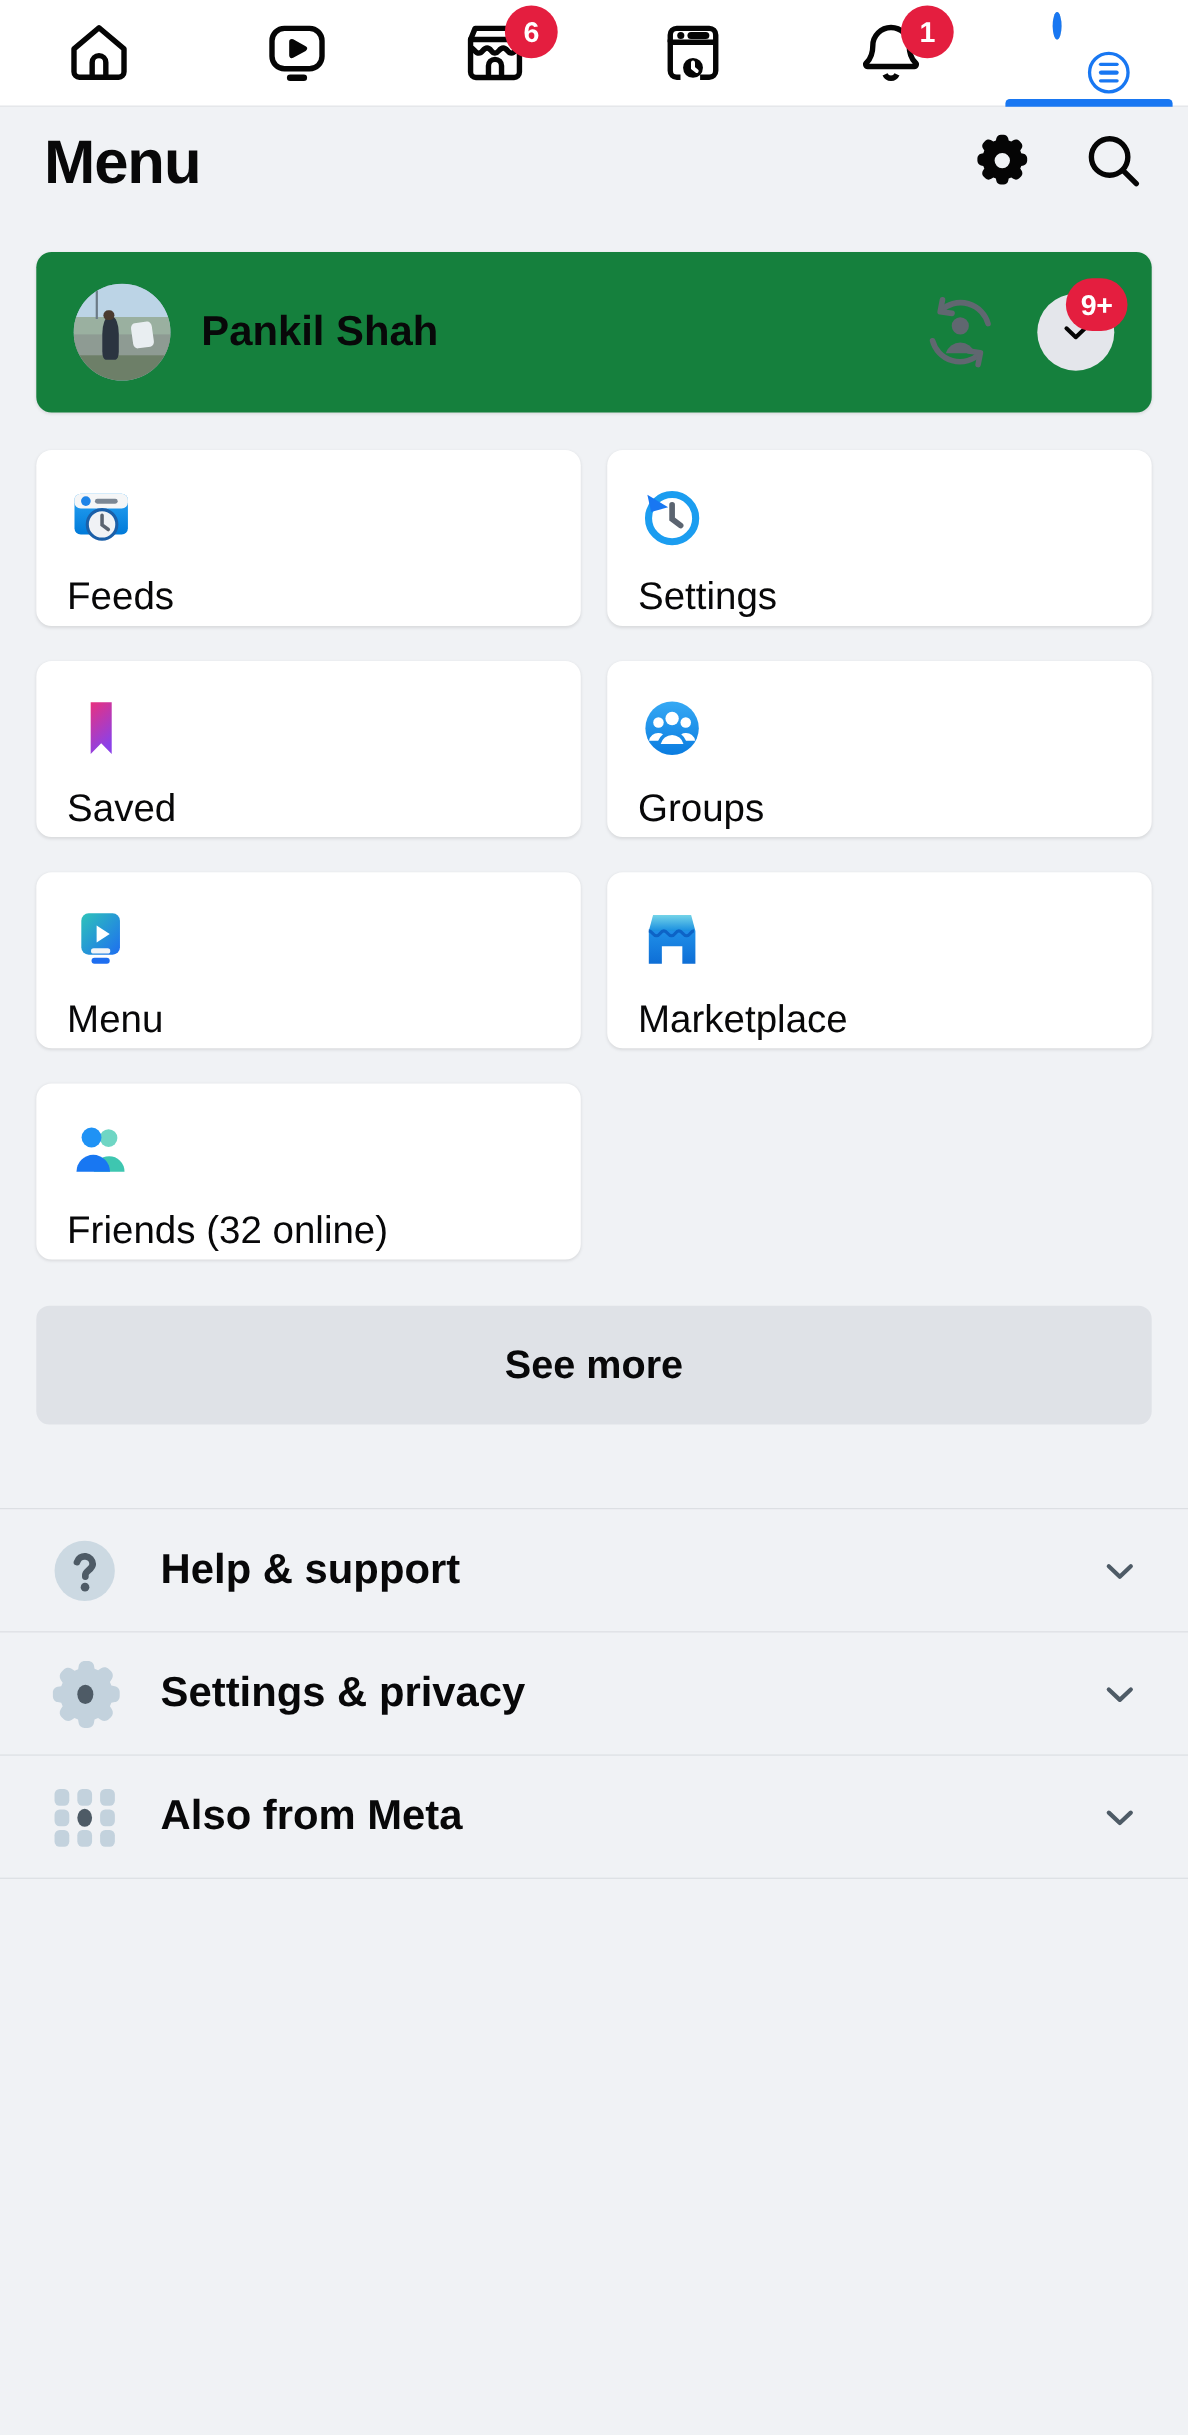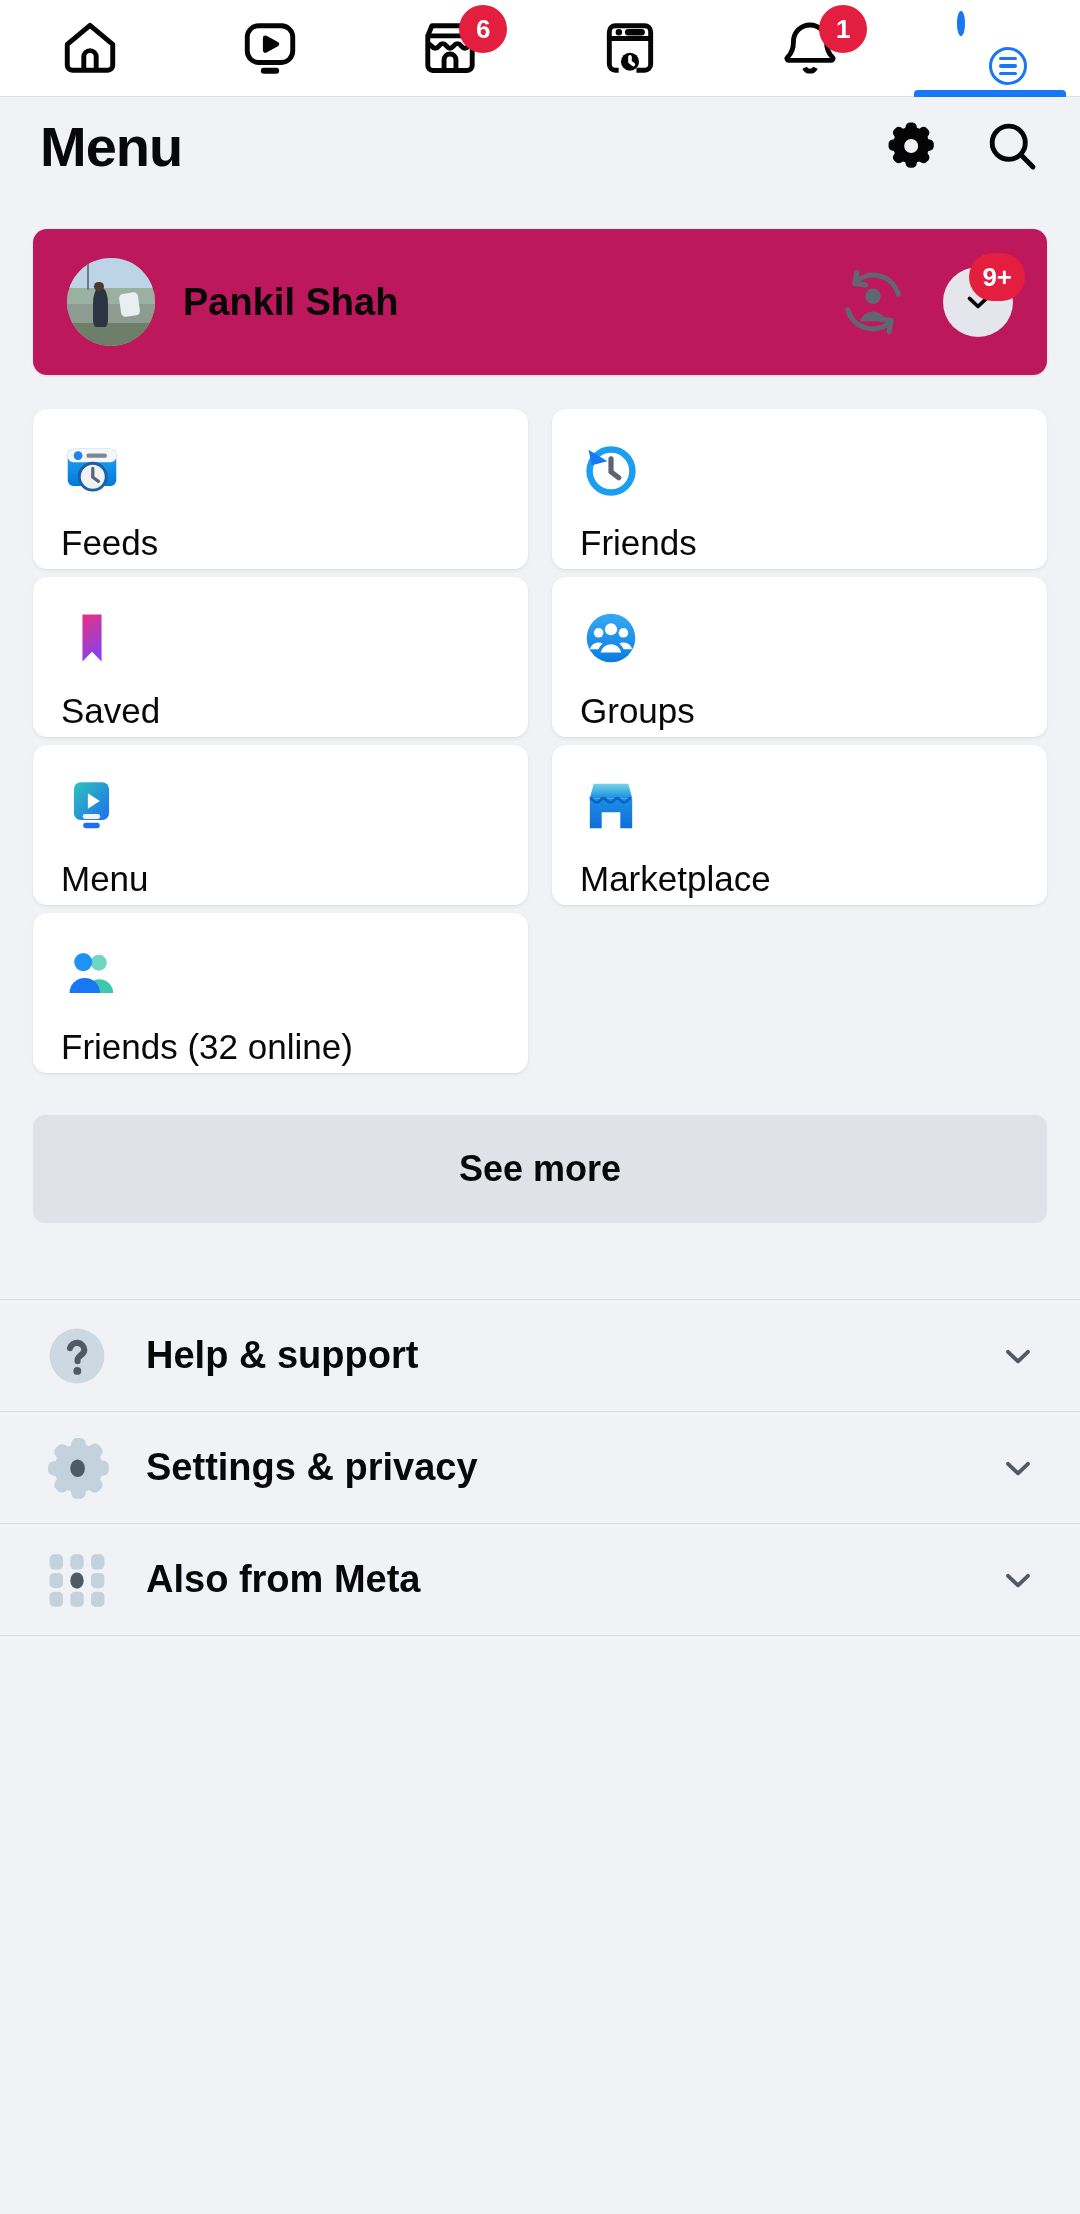--- a/index.html
+++ b/index.html
@@ -59,21 +59,21 @@
   .page-header{
     height:98px; padding:0 40px;
     display:flex; align-items:center; justify-content:space-between;
   }
   .page-title{ font-size:56px; font-weight:bold; color:#080809; letter-spacing:-1px; }
   .header-actions{ display:flex; align-items:center; gap:46px; }
 
   
   .wrap{ padding:0 33px; }
   .profile-card{
-    background:#be185d; border-radius:14px;
+    background:#15803d; border-radius:14px;
     height:146px; margin-top:34px;
     display:flex; align-items:center; padding:0 34px;
     box-shadow:0 1px 3px rgba(0,0,0,.10);
   }
   .pc-avatar{
     width:88px; height:88px; border-radius:50%;
     overflow:hidden; position:relative; flex:none; background:#9fb7c9;
   }
   .pc-name{ font-size:38px; font-weight:bold; color:#080809; margin-left:28px; flex:1; }
   .switch-icon{ width:72px; height:72px; position:relative; flex:none; }
@@ -84,21 +84,21 @@
   }
   .badge-9plus{
     position:absolute; top:-14px; right:-12px;
     min-width:56px; height:48px; padding:0 10px;
     font-size:26px;
   }
 
   
   .grid{
     display:grid; grid-template-columns:1fr 1fr;
-    gap:8px 24px; margin-top:34px;
+    gap:32px 24px; margin-top:34px;
   }
   .tile{
     background:#fff; border-radius:14px; height:160px;
     padding:30px 28px 0 28px;
     box-shadow:0 1px 3px rgba(0,0,0,.10);
     position:relative;
   }
   .tile-icon{ width:62px; height:62px; position:relative; }
   .tile-label{ font-size:35px; color:#080809; margin-top:22px; white-space:nowrap; }
 
@@ -269,21 +269,21 @@
     </div>
 
     <div class="tile">
       <span class="tile-icon">
         <svg width="62" height="62" viewBox="0 0 24 24" fill="none">
           <circle cx="12" cy="12.4" r="8.3" stroke="#1b9df0" stroke-width="2.5"></circle>
           <path d="M3.3 4.2 4.6 10.2 10.6 8.6z" fill="#1877f2"></path>
           <path d="M12 7.7v5l3 2.3" stroke="#5b6470" stroke-width="2" stroke-linecap="round"></path>
         </svg>
       </span>
-      <div class="tile-label">Friends</div>
+      <div class="tile-label">Settings</div>
     </div>
 
     <div class="tile">
       <span class="tile-icon">
         <svg width="62" height="62" viewBox="0 0 24 24">
           <defs>
               <linearGradient id="sg1" x1="0" y1="0" x2="0.35" y2="1">
                 <stop offset="0" stop-color="#e8317f"></stop>
                 <stop offset="1" stop-color="#8b41e8"></stop>
               </linearGradient>

